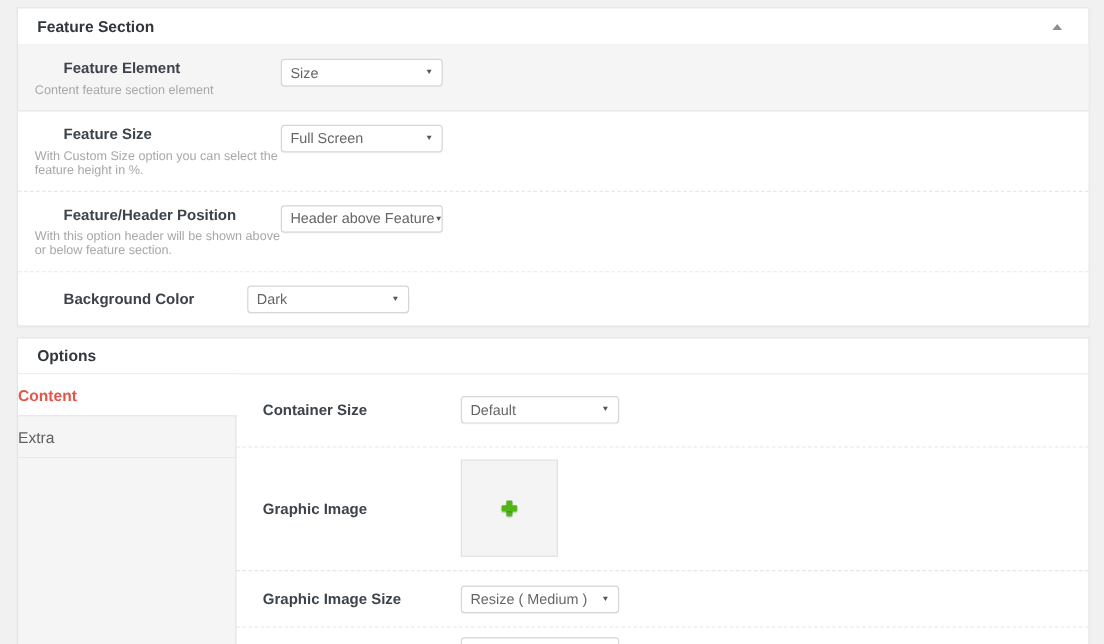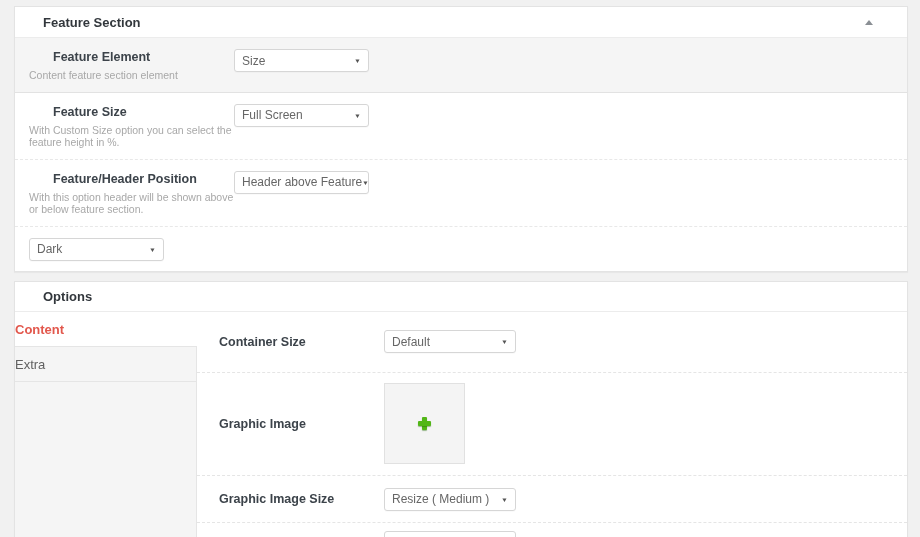--- a/index.html
+++ b/index.html
@@ -14,21 +14,21 @@
     background: #fff;
     border: 1px solid #e3e3e3;
     box-shadow: 0 1px 1px rgba(0,0,0,.04);
     margin: 0 12px 0 14px;
   }
   .panel-feature { margin-top: 6px; }
   .panel-options { margin-top: 9px; height: 281px; border-bottom: none; overflow: hidden; }
 
   .panel-header {
     display: flex; align-items: center; justify-content: space-between;
-    padding: 7px 28px;
+    padding: 7px 16px;
     border-bottom: 1px solid #ececec;
   }
   .panel-title { font-weight: bold; font-size: 13px; color: #32373c; }
   .collapse-btn {
     width: 20px; height: 16px; display: flex; align-items: center; justify-content: center;
     cursor: pointer; background: none; border: none;
   }
   .caret-up {
     width: 0; height: 0;
     border-left: 4px solid transparent; border-right: 4px solid transparent;
@@ -150,20 +150,24 @@
         <div class="field-label">Feature/Header Position</div>
         <div class="field-desc">With this option header will be shown above or below feature section.</div>
       </div>
       <div class="sel">
         <span class="sel-value">Header above Feature</span>
         <span class="caret-down">▼</span>
       </div>
     </div>
 
     <div class="field-row last center">
+      <div class="field-info">
+        <div class="field-label">Background Color</div>
+
+      </div>
       <div class="sel">
         <span class="sel-value">Dark</span>
         <span class="caret-down">▼</span>
       </div>
     </div>
 
   </div>
 </div>
 
 <div class="panel panel-options">

